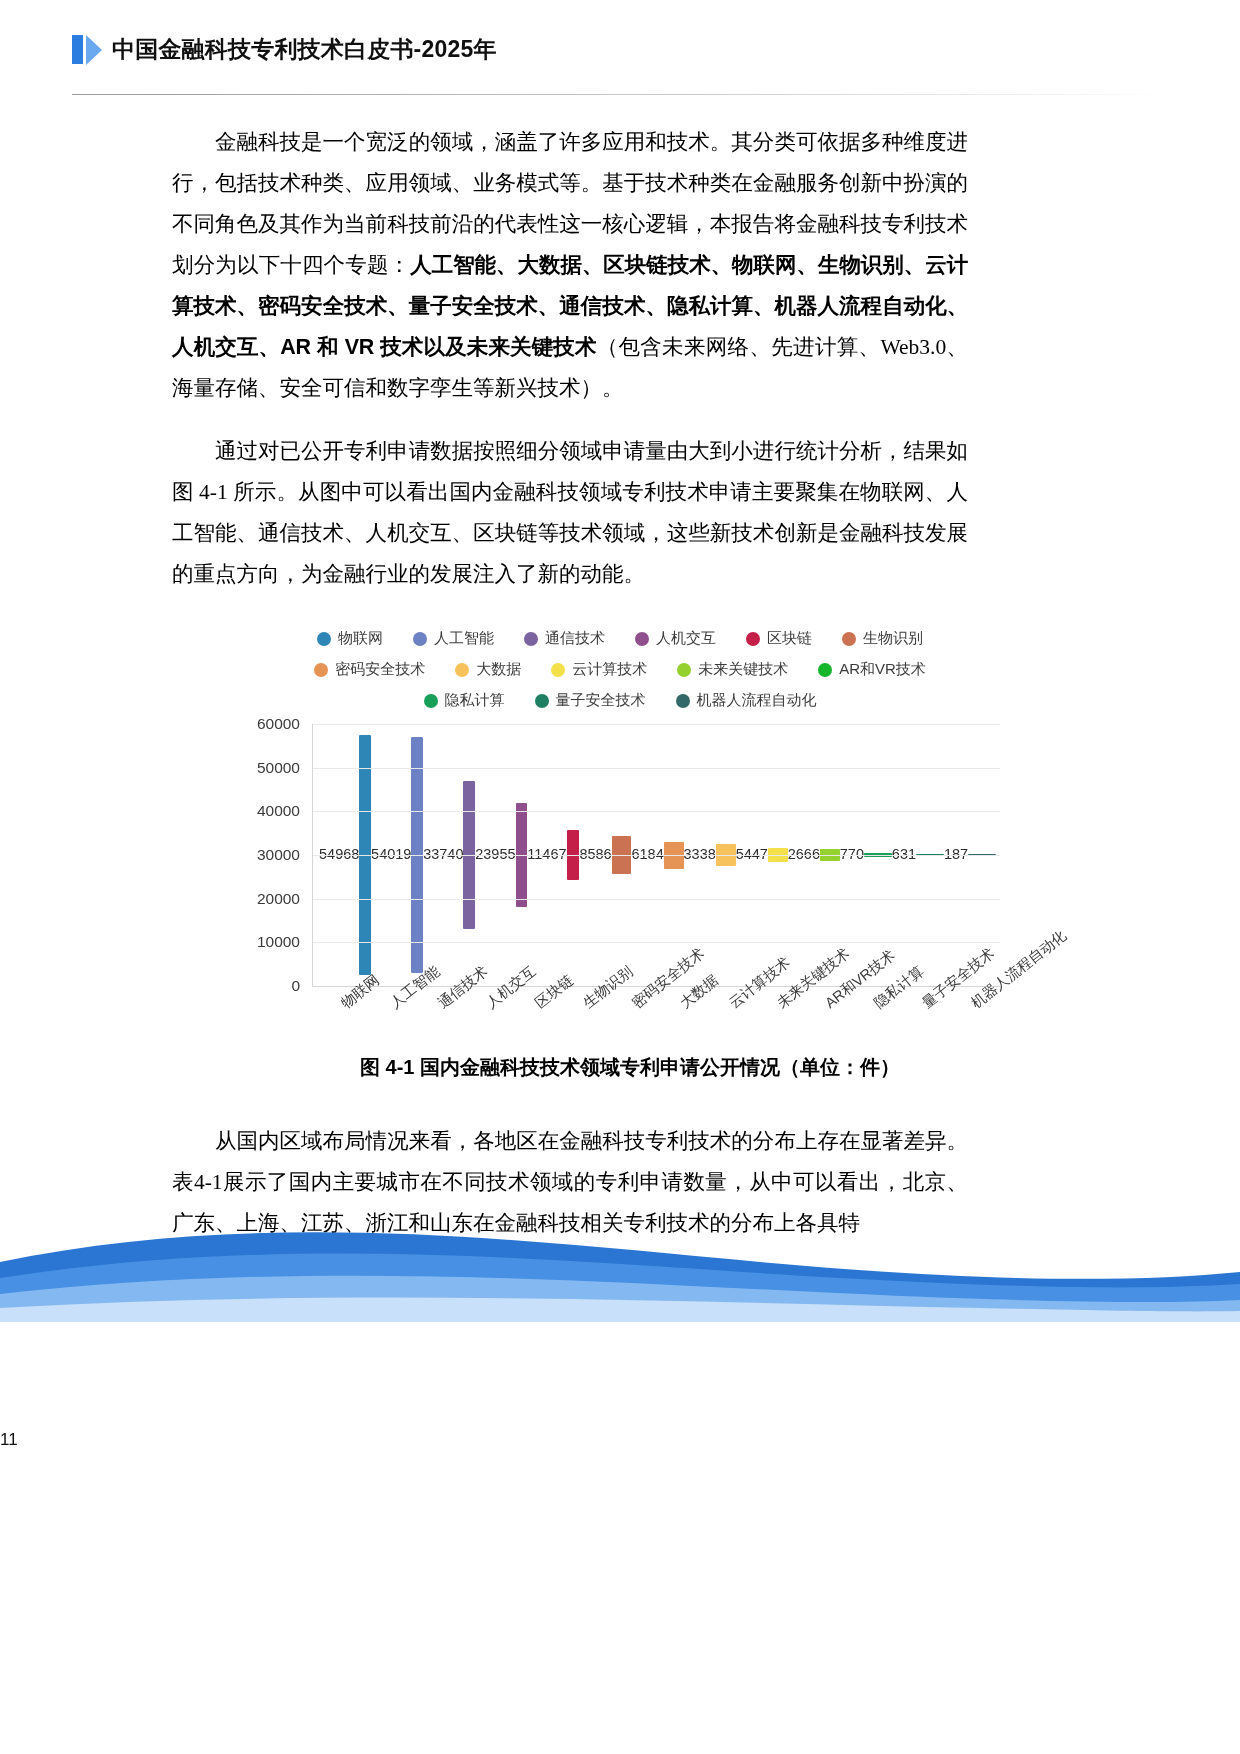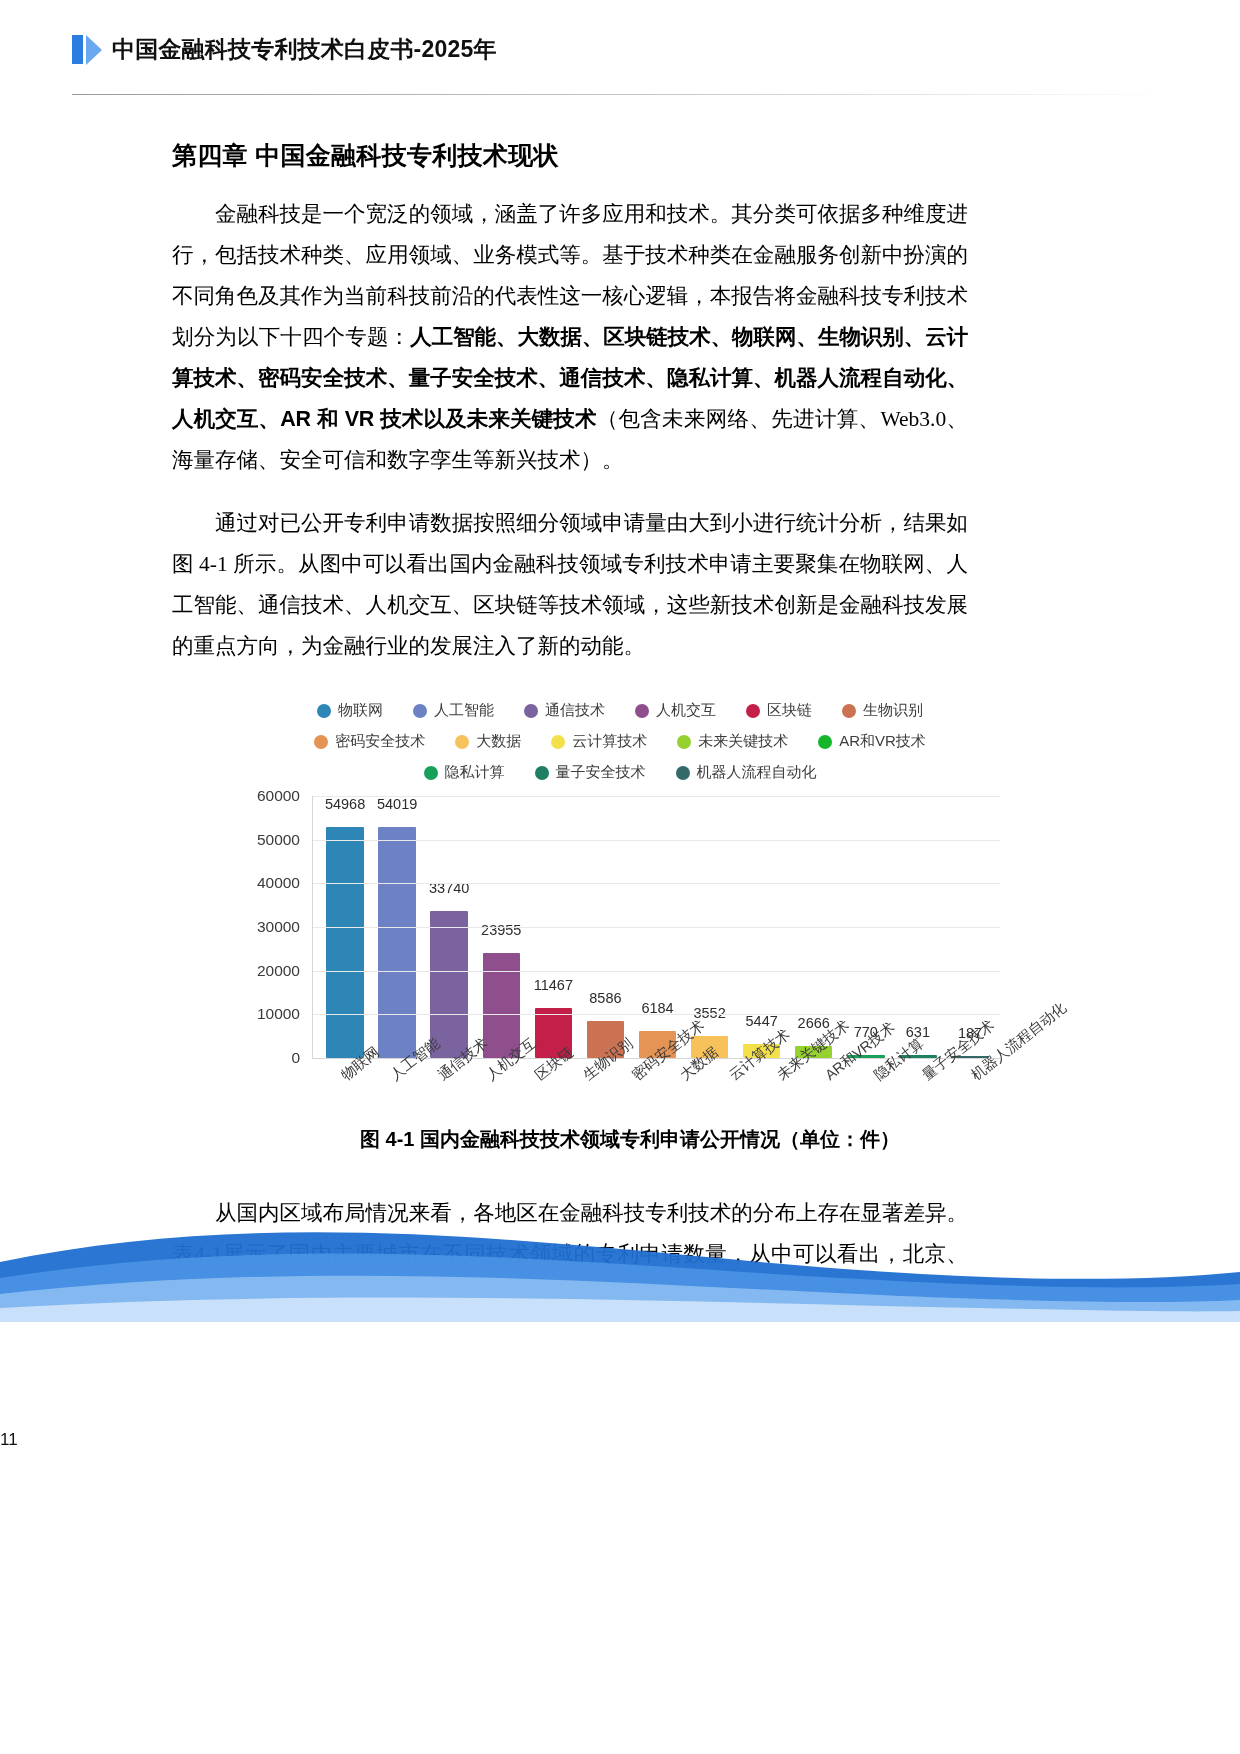--- a/index.html
+++ b/index.html
@@ -91,24 +91,23 @@
     border-left: 1px solid #d6d6d6;
   }
   .gridline {
     position: absolute; left: 0; right: 0; height: 1px; background: #e9e9e9;
   }
   .bars {
     position: absolute; left: 0; right: 0; bottom: 0; height: 262px;
     display: flex; align-items: flex-end; padding: 0 4px 0 6px;
   }
   .bar-slot {
-    flex: 1; display: flex; flex-direction: column;
+    flex: 1; display: flex; flex-direction: row;
     align-items: center; justify-content: flex-end; height: 100%;
     position: relative;
-    gap: 12px;
   }
   .bar-val {
     font-family: "Liberation Sans", "DejaVu Sans", sans-serif;
     font-size: 14.5px; color: #2c2c2c; margin-bottom: 3px; white-space: nowrap;
   }
   .bar {
     width: 72%; border-radius: 1px;
   }
   .xlabels {
     position: absolute; left: 72px; right: 0; top: 264px; height: 120px;
@@ -157,21 +156,20 @@
         <span class="hdr-bar"></span>
         <span class="hdr-chev"></span>
       </span>
       <span class="hdr-title">中国金融科技专利技术白皮书-2025年</span>
     </div>
     <div class="hdr-rule"></div>
   </div>
 
   <div class="content">
 
-    <h1 class="chapter-title">第四章  中国金融科技专利技术现状</h1>
 
     <p class="para p1"><span>金融科技是一个宽泛的领域，涵盖了许多应用和技术。其分类可依据多种维度进行，包括技术种类、应用领域、业务模式等。基于技术种类在金融服务创新中扮演的不同角色及其作为当前科技前沿的代表性这一核心逻辑，本报告将金融科技专利技术划分为以下十四个专题：</span><span class="bold-run">人工智能、大数据、区块链技术、物联网、生物识别、云计算技术、密码安全技术、量子安全技术、通信技术、隐私计算、机器人流程自动化、人机交互、AR 和 VR 技术以及未来关键技术</span><span>（包含未来网络、先进计算、Web3.0、海量存储、安全可信和数字孪生等新兴技术）。</span></p>
 
     <p class="para p2">通过对已公开专利申请数据按照细分领域申请量由大到小进行统计分析，结果如图 4-1 所示。从图中可以看出国内金融科技领域专利技术申请主要聚集在物联网、人工智能、通信技术、人机交互、区块链等技术领域，这些新技术创新是金融科技发展的重点方向，为金融行业的发展注入了新的动能。</p>
 
     <div class="figure">
 
       <div class="legend">
         <div class="legend-row">
           <span class="legend-item">
@@ -271,21 +269,21 @@
               </div>
               <div class="bar-slot">
                 <div class="bar-val">8586</div>
                 <div class="bar" style="height: 37.4922px; background: rgb(202, 114, 81);"></div>
               </div>
               <div class="bar-slot">
                 <div class="bar-val">6184</div>
                 <div class="bar" style="height: 27.0035px; background: rgb(229, 148, 85);"></div>
               </div>
               <div class="bar-slot">
-                <div class="bar-val">3552</div>
+                <div class="bar-val">3338</div>
                 <div class="bar" style="height: 22.4054px; background: rgb(247, 193, 92);"></div>
               </div>
               <div class="bar-slot">
                 <div class="bar-val">5447</div>
                 <div class="bar" style="height: 13.7157px; background: rgb(244, 224, 74);"></div>
               </div>
               <div class="bar-slot">
                 <div class="bar-val">2666</div>
                 <div class="bar" style="height: 11.6415px; background: rgb(149, 209, 47);"></div>
               </div>

